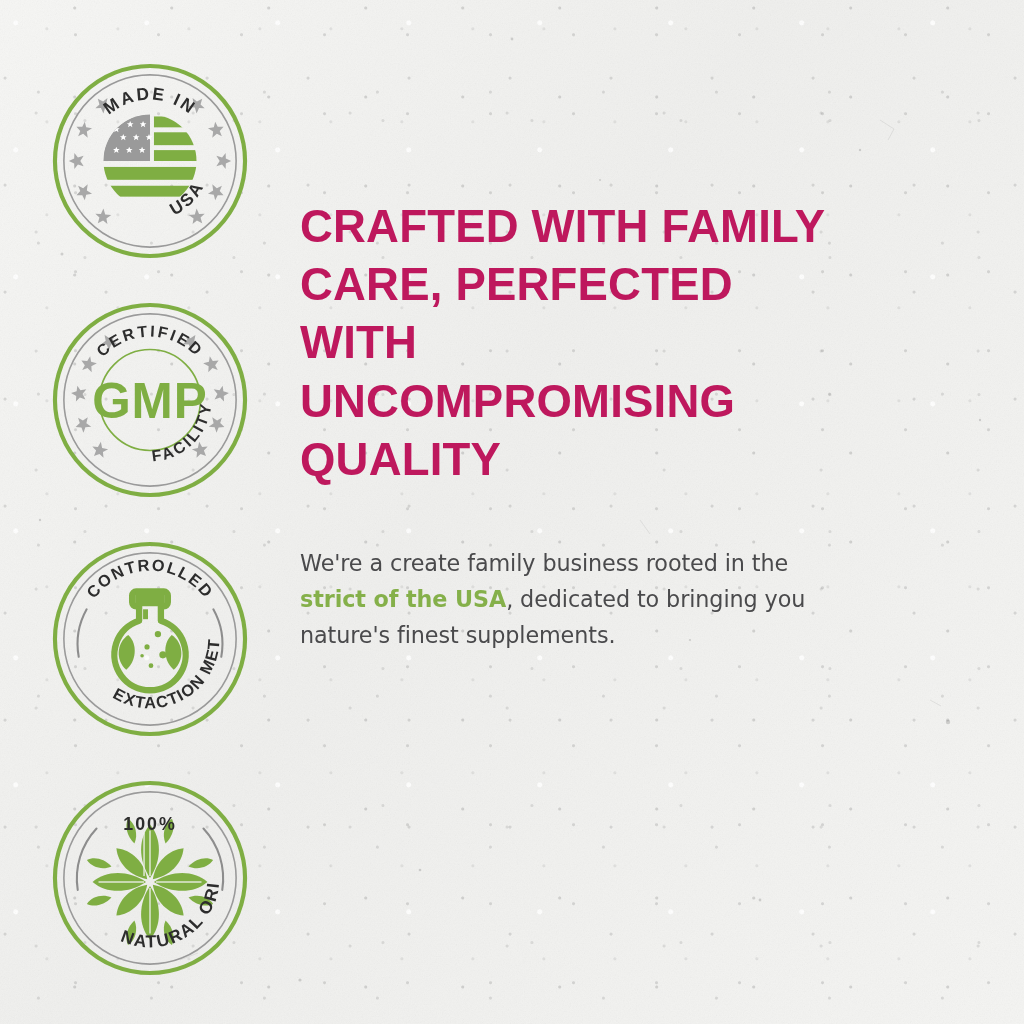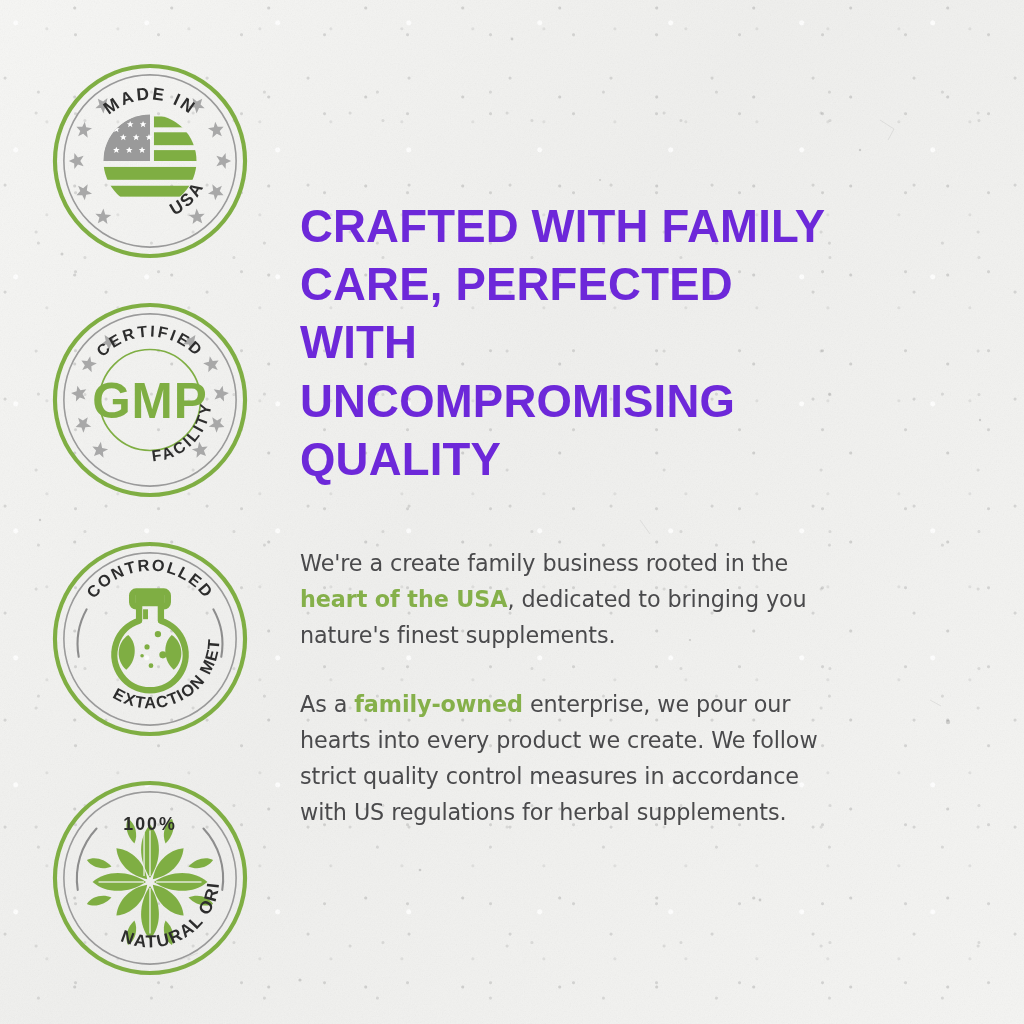--- a/index.html
+++ b/index.html
@@ -65,21 +65,21 @@
   .badge { width: 198px; height: 198px; display: block; }
 
   
   #copy {
     flex: 1;
     padding-top: 198px;
     padding-right: 100px;
   }
 
   #headline {
-    color: #6d28d9;
+    color: #be185d;
     font-family: "Liberation Sans", sans-serif;
     font-weight: 700;
     font-size: 45.5px;
     line-height: 1.28;
     letter-spacing: .2px;
     text-transform: uppercase;
     max-width: 560px;
   }
 
   .para {
@@ -415,18 +415,17 @@
         <textPath href="#arcBot4" startOffset="75%" text-anchor="middle" side="right">NATURAL ORIGIN</textPath>
       </text>
     </svg>
 
   </div>
 
   <div id="copy">
 
     <h1 id="headline">CRAFTED WITH FAMILY CARE, PERFECTED WITH UNCOMPROMISING QUALITY</h1>
 
-    <p class="para" id="para-1"><span>We're a create family business rooted in the </span><span class="hl">heart of the USA</span><span>, dedicated to bringing you nature's finest supplements.</span></p>
-    <p class="para" id="para-2"><span>As a </span><span class="hl">family-owned</span><span> enterprise, we pour our hearts into every product we create. We follow strict quality control measures in accordance with US regulations for herbal supplements.</span></p>
+    <p class="para" id="para-1"><span>We're a create family business rooted in the </span><span class="hl">strict of the USA</span><span>, dedicated to bringing you nature's finest supplements.</span></p>
 
   </div>
 
 </div>
 
 </body></html>

